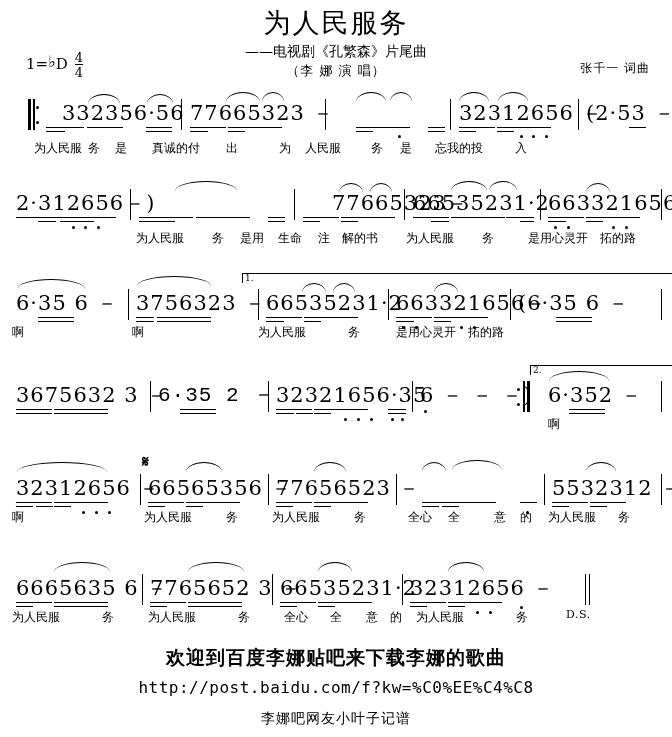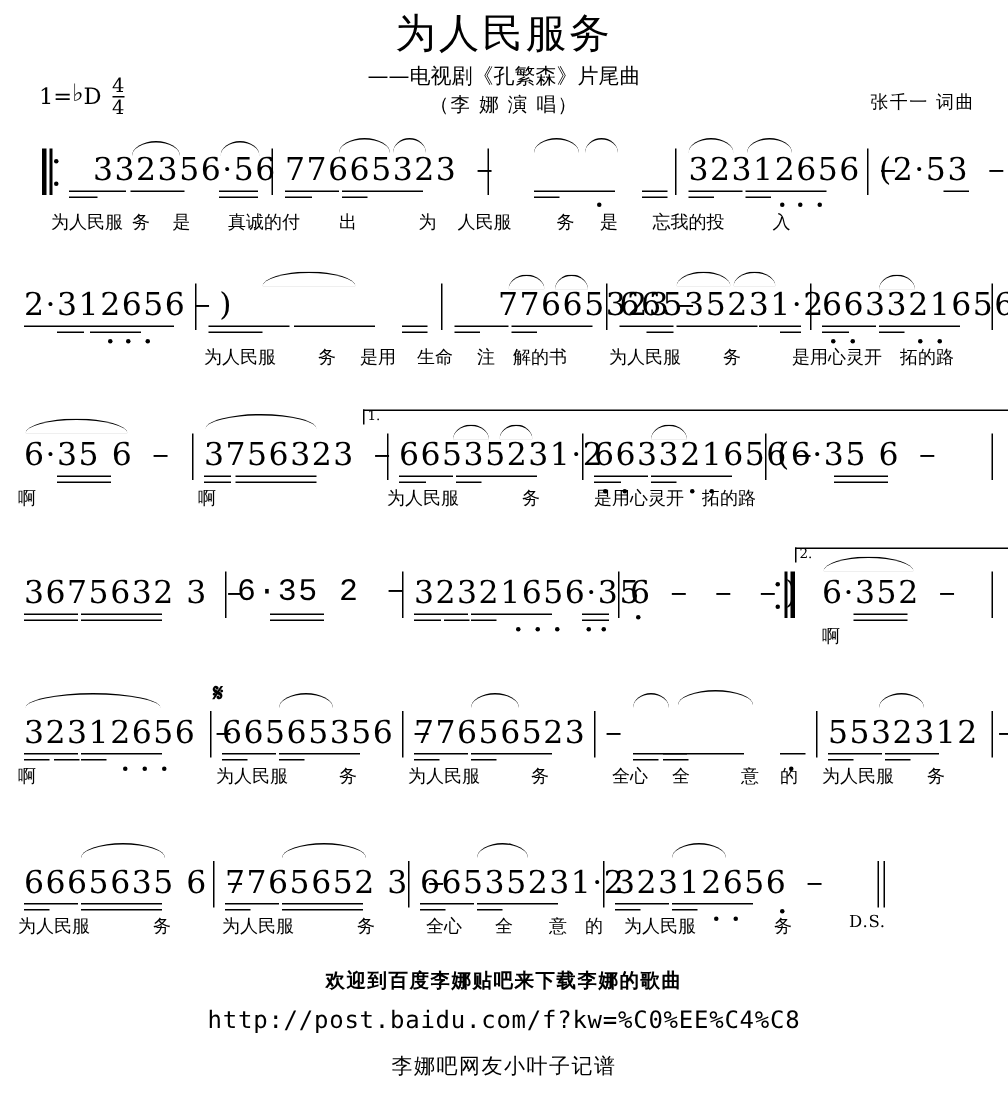--- a/index.html
+++ b/index.html
@@ -94,21 +94,21 @@
 
   .segno{
     position:absolute;font-size:16px;line-height:16px;font-weight:bold;
     font-family:"DejaVu Serif","Liberation Serif",serif;
   }
   .ds{position:absolute;font-size:11px;font-family:"DejaVu Serif","Liberation Serif",serif;letter-spacing:0.5px;}
 
   
   .footer{position:absolute;left:0;width:672px;text-align:center;}
   .f-line1{
-    font-size:13px;font-weight:bold;letter-spacing:1px;
+    font-size:19px;font-weight:bold;letter-spacing:1px;
     font-family:Liberation Sans, sans-serif;
   }
   .f-line2{
     font-size:16px;margin-top:7px;letter-spacing:0.5px;
     font-family:"DejaVu Sans Mono","Liberation Mono",monospace;
   }
   .f-line3{
     font-size:14px;margin-top:13px;letter-spacing:1px;
     font-family:"DejaVu Serif","Liberation Serif",serif;
   }

